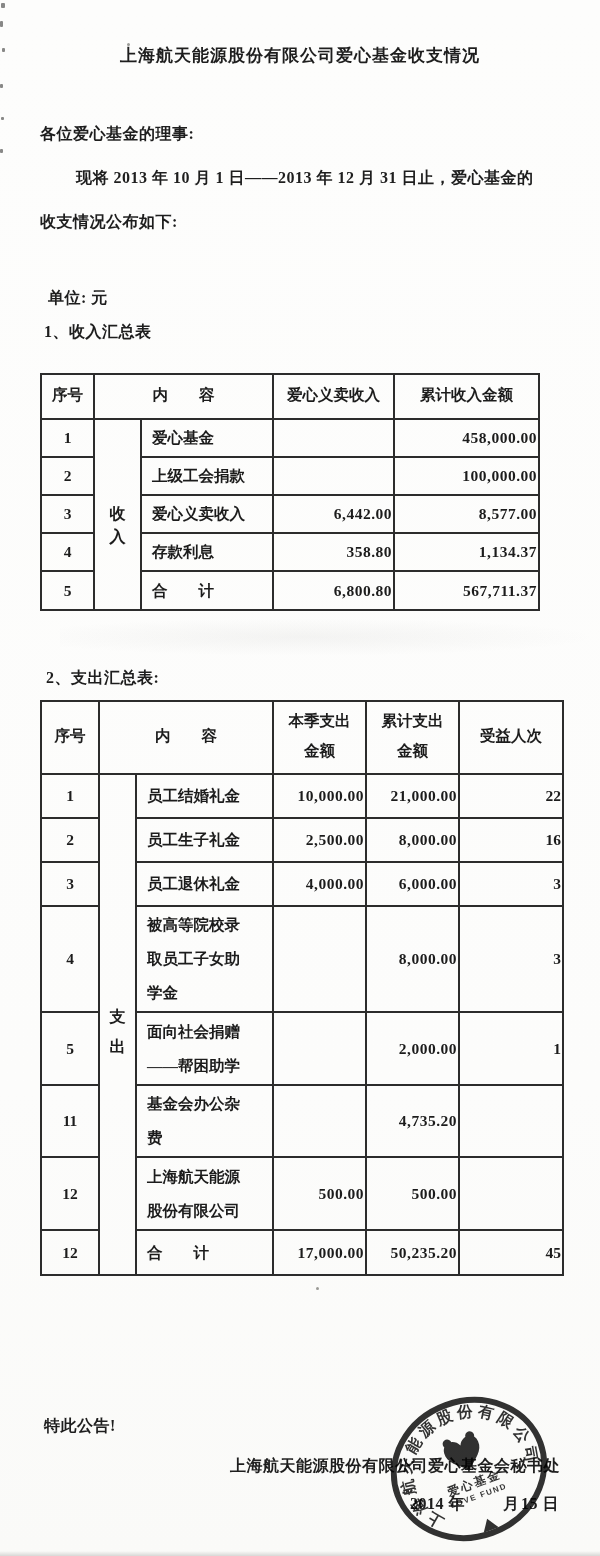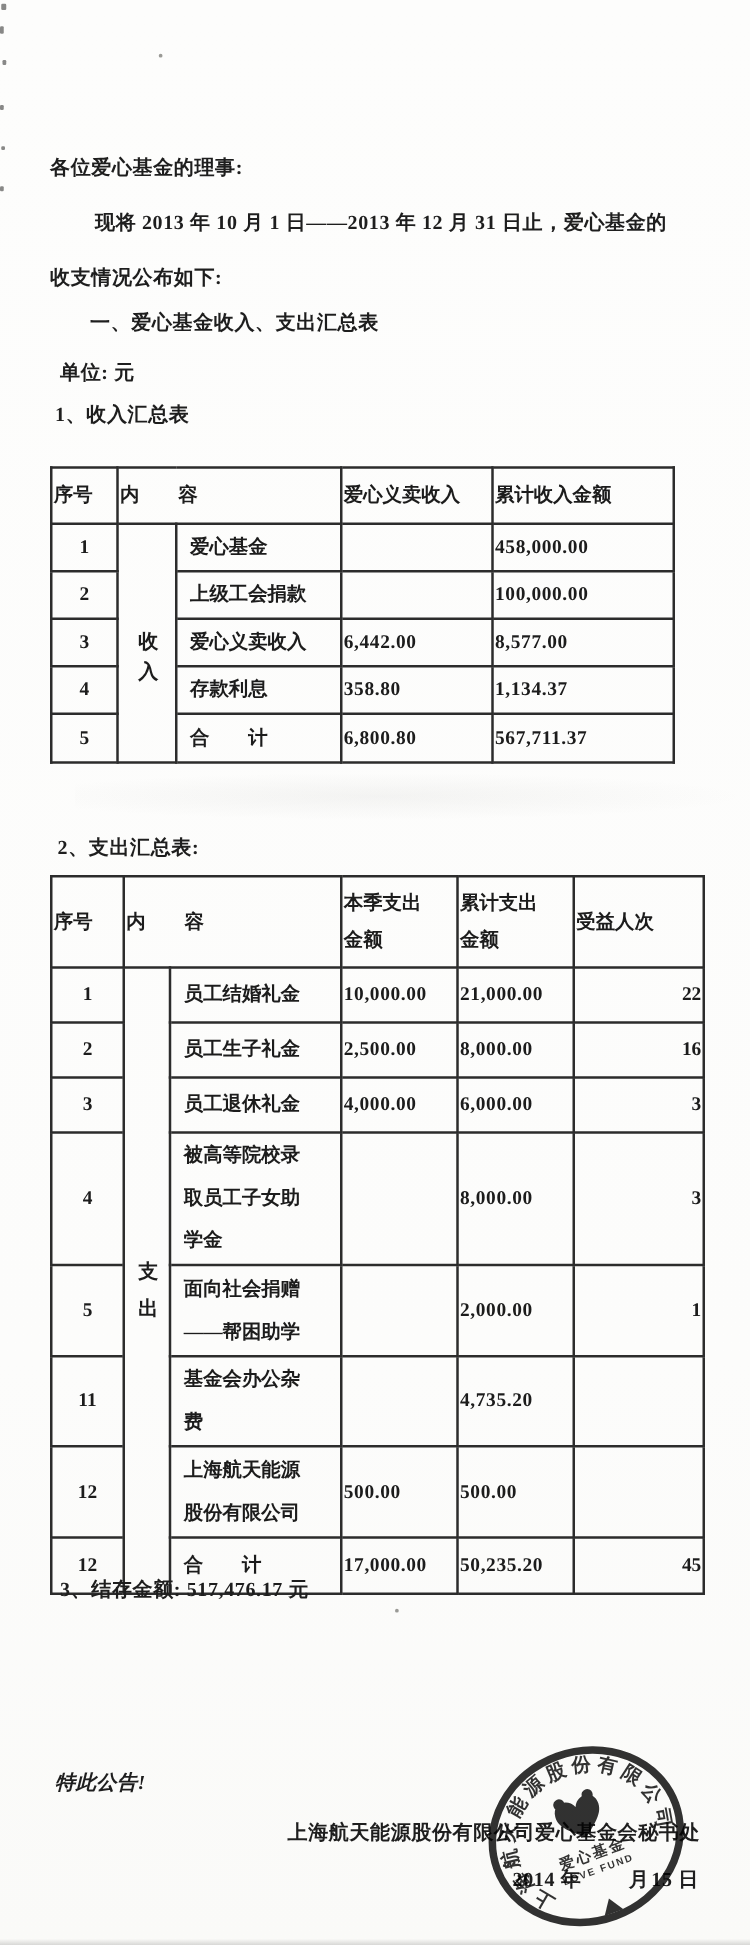--- a/index.html
+++ b/index.html
@@ -14,30 +14,30 @@
   .doc-title{top:44px;left:0;width:100%;text-align:center;font-size:17px;font-weight:bold;letter-spacing:1px;}
   .txt16{font-size:16px;font-weight:600;letter-spacing:.5px;}
   .salutation{left:40px;top:124px;}
   .para1{left:76px;top:168px;}
   .para2{left:40px;top:212px;}
   .sec1{left:72px;top:248px;}
   .unit{left:48px;top:288px;}
   .t1label{left:44px;top:322px;}
   .t2label{left:46px;top:668px;}
   .balance{left:48px;top:1262px;}
-  .announce{left:44px;top:1416px;font-style:italic;}
+  .announce{left:44px;top:1416px;}
   .signature{left:0;right:40px;top:1456px;text-align:right;}
   .date-part{top:1494px;}
 
   table{position:absolute;border-collapse:collapse;table-layout:fixed;background:transparent;}
   td{border:2px solid #2c2c2c;font-size:15.5px;font-weight:600;color:#1c1c1c;vertical-align:middle;overflow:hidden;}
-  td.hdr{white-space:pre-line;line-height:1.9;}
+  td.hdr{text-align:center;white-space:pre-line;line-height:1.9;font-family:Liberation Mono, monospace;}
   td.no{text-align:center;}
   td.name{text-align:left;padding-left:10px;padding-right:18px;line-height:2.2;}
-  td.num{text-align:left;padding-right:1px;letter-spacing:.5px;}
+  td.num{text-align:right;padding-right:1px;letter-spacing:.5px;}
   td.ben{text-align:right;}
   td.vcell{padding:0;}
   .vstack{
     writing-mode:vertical-rl;text-orientation:upright;
     margin:0 auto;font-size:16px;font-weight:600;line-height:1;
   }
   .vs-income{letter-spacing:22px;}
   .vs-expense{letter-spacing:30px;}
   .t1{left:40px;top:373px;width:498px;}
   .t2{left:40px;top:700px;width:522px;}
@@ -59,24 +59,24 @@
   <div class="speck" style="left:0;top:21px;width:3px;height:6px;"></div>
   <div class="speck" style="left:2px;top:48px;width:3px;height:4px;"></div>
   <div class="speck" style="left:0;top:84px;width:3px;height:4px;"></div>
   <div class="speck" style="left:1px;top:117px;width:3px;height:3px;"></div>
   <div class="speck" style="left:0;top:149px;width:3px;height:4px;"></div>
   <div class="dot" style="left:127px;top:43px;width:3px;height:3px;"></div>
   <div class="dot" style="left:316px;top:1287px;width:3px;height:3px;"></div>
   <div class="smudge"></div>
   <div class="bottom-strip"></div>
 
+  <div class="abs doc-title">上海航天能源股份有限公司爱心基金收支情况</div>
   <div class="abs txt16 salutation">各位爱心基金的理事:</div>
   <div class="abs txt16 para1">现将 2013 年 10 月 1 日——2013 年 12 月 31 日止，爱心基金的</div>
   <div class="abs txt16 para2">收支情况公布如下:</div>
-  <div class="abs txt16 sec1">一、爱心基金收入、支出汇总表</div>
   <div class="abs txt16 unit">单位: 元</div>
   <div class="abs txt16 t1label">1、收入汇总表</div>
 
   <table class="t1">
     <colgroup>
         <col style="width:53px">
         <col style="width:47px">
         <col style="width:132px">
         <col style="width:121px">
         <col style="width:145px">
@@ -200,21 +200,20 @@
     <tr style="height:45px">
       <td class="no">12</td>
       <td class="name">合　　计</td>
       <td class="num">17,000.00</td>
       <td class="num">50,235.20</td>
       <td class="ben">45</td>
     </tr>
   </tbody>
     </table>
 
-  <div class="abs txt16 balance">3、结存金额: 517,476.17 元</div>
   <div class="abs txt16 announce">特此公告!</div>
   <div class="abs txt16 signature">上海航天能源股份有限公司爱心基金会秘书处</div>
   <div class="abs txt16 date-part" style="left:410px;">2014 年</div>
   <div class="abs txt16 date-part" style="left:503px;">月</div>
   <div class="abs txt16 date-part" style="left:521px;">15 日</div>
 
   <svg class="stamp" width="166" height="148" viewBox="0 0 166 148">
     <g transform="rotate(-20 83 73)" fill="#1b1b1b" stroke="none" font-family="Liberation Sans, DejaVu Sans, sans-serif" font-weight="bold">
       <ellipse cx="83" cy="73" rx="76" ry="68" fill="none" stroke="#1b1b1b" stroke-width="6"></ellipse>
       <defs>

